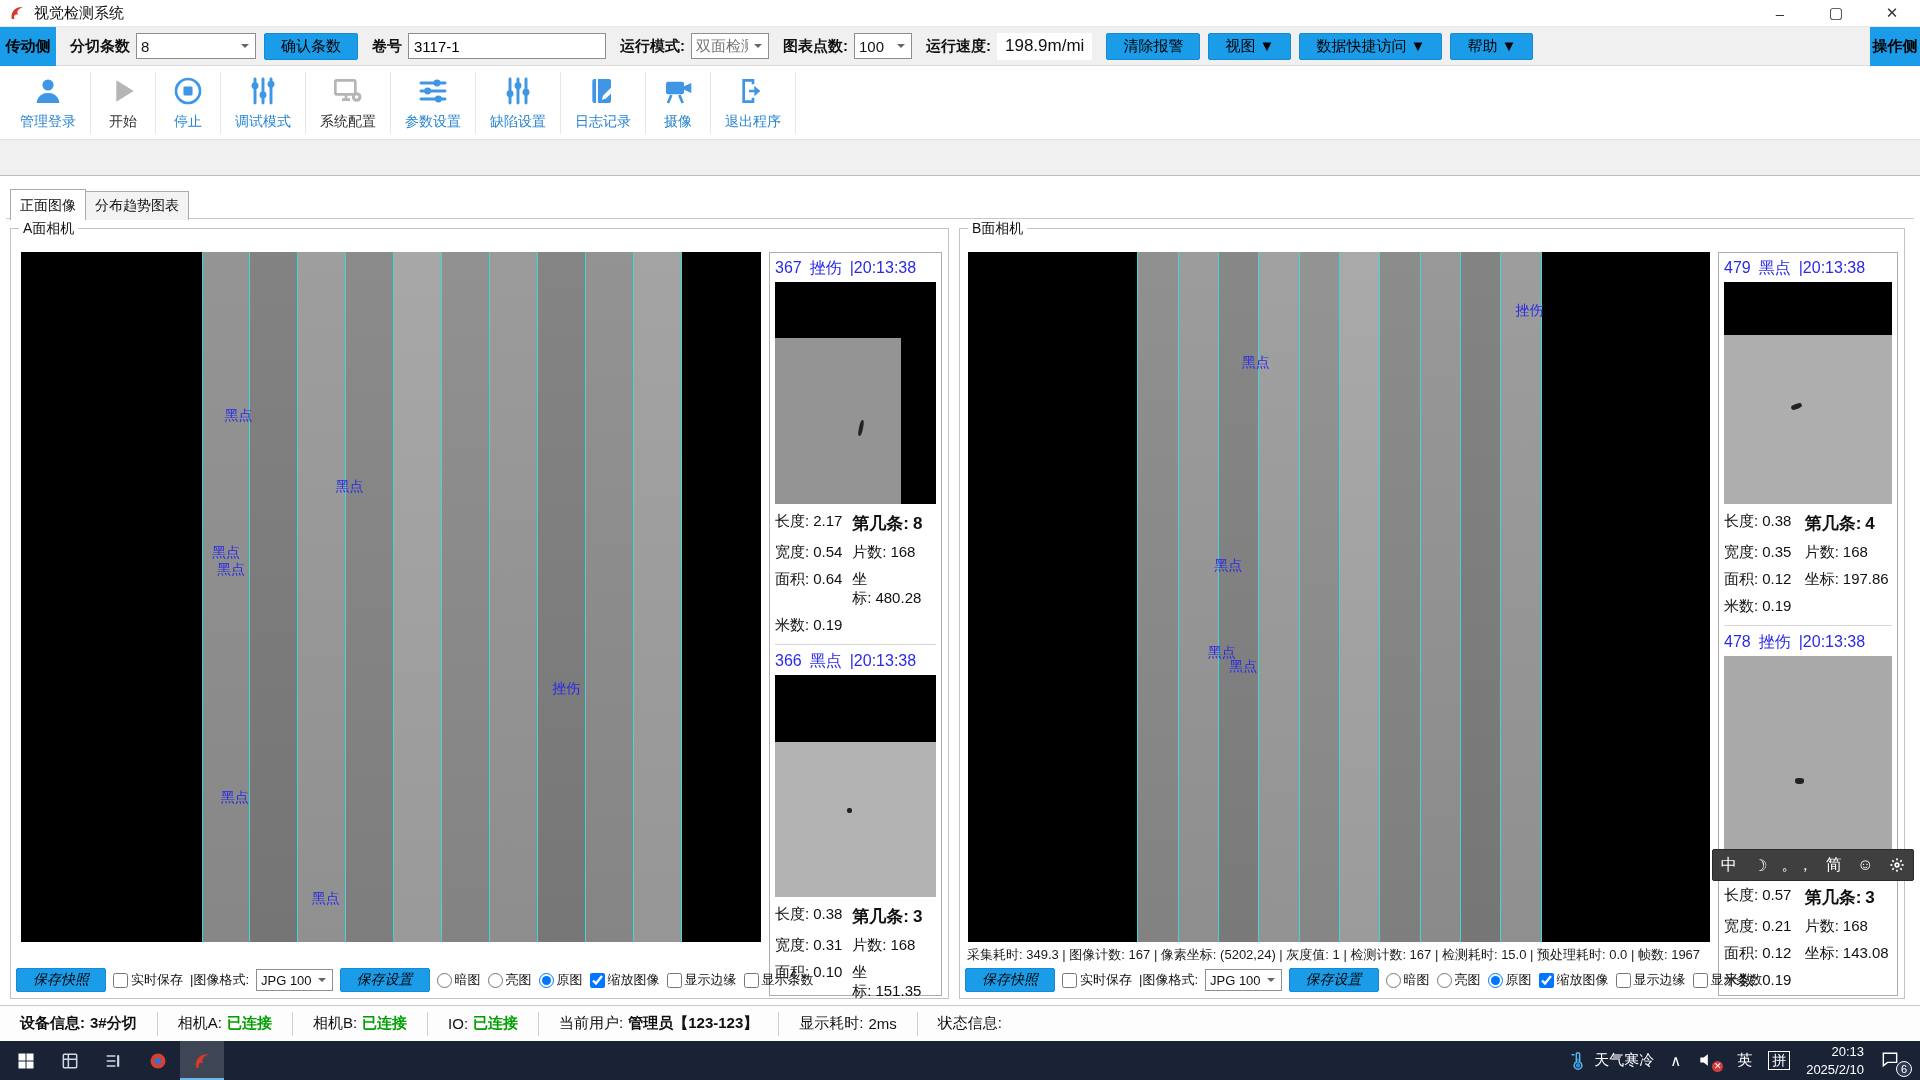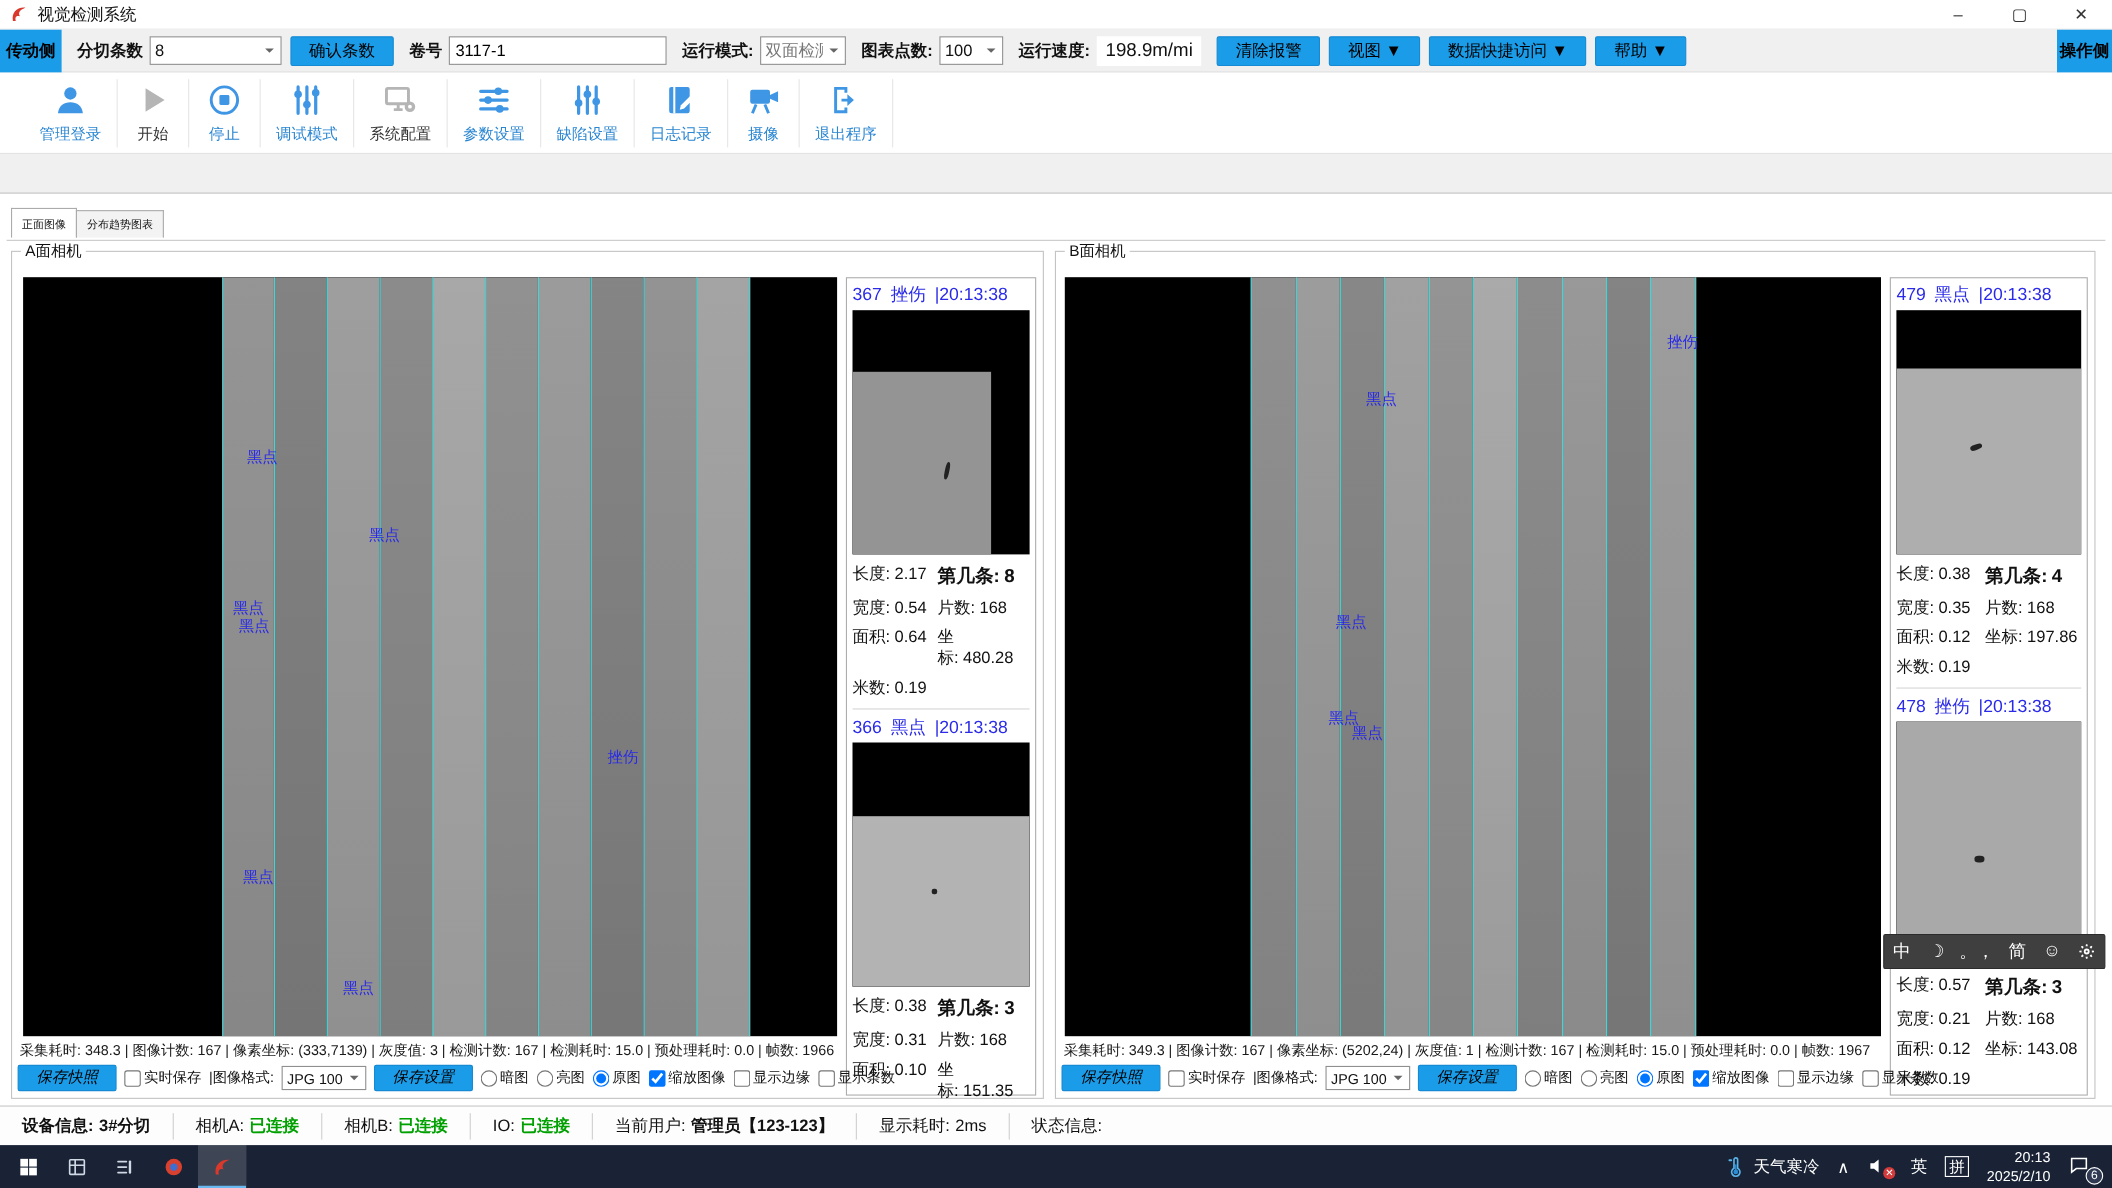--- a/index.html
+++ b/index.html
@@ -17,34 +17,34 @@
   .btn-blue{background:var(--accent,#1b9ce8);color:#000000;border:1px solid #168ad2;border-radius:2px;
     display:flex;align-items:center;justify-content:center;font-size:15px;padding:0 16px;height:27px;white-space:nowrap;}
   .side-btn{height:39px;border:none;border-radius:0;font-weight:bold;}
   .tb-label{font-weight:bold;font-size:15px;margin:0 6px 0 14px;white-space:nowrap;}
   .combo{background:#fff;border:1px solid #8f8f8f;height:26px;display:flex;align-items:center;font-size:15px;padding:0 4px;position:relative;}
   .combo .cval{flex:1;overflow:hidden;white-space:nowrap;}
   .combo .caret{width:0;height:0;border:4px solid transparent;border-top-color:#666;margin:4px 2px 0 6px;}
   .tb-input{height:26px;border:1px solid #8f8f8f;font-size:15px;padding:0 5px;font-family:inherit;}
   .speed-box{background:#fff;height:27px;display:flex;align-items:center;padding:0 8px;font-size:17px;}
   
-  .icontb{position:absolute;left:0;top:66px;width:100%;height:74px;background:#fff;border-bottom:1px solid #e3e3e3;display:flex;align-items:center;padding-left:22px;}
+  .icontb{position:absolute;left:0;top:66px;width:100%;height:74px;background:#fff;border-bottom:1px solid #e3e3e3;display:flex;align-items:center;padding-left:6px;}
   .icon-btn{display:flex;flex-direction:column;align-items:center;justify-content:center;gap:5px;padding:0 14px;height:62px;border-right:1px solid #e6e6e6;background:none;border-top:none;border-left:none;border-bottom:none;cursor:default;}
   .icon-btn .ig{width:36px;height:34px;display:flex;align-items:center;justify-content:center;}
   .icon-btn svg{width:32px;height:32px;}
   .icon-btn .lbl{font-size:14px;color:#2a86d2;white-space:nowrap;}
   .icon-btn .lbl.gray{color:#333;}
   
   .tabsrow{position:absolute;left:0;top:140px;width:100%;height:35px;display:flex;align-items:flex-end;padding-left:4px;background:#f0f0f0;}
   .tab{border:1px solid #ababab;border-bottom:none;background:#f3f3f3;padding:6px 11px 6px;font-size:15px;margin-right:-1px;position:relative;}
   .tab.active{background:#fff;padding-top:8px;z-index:2;}
   
   .content{position:absolute;left:0;top:175px;width:100%;height:830px;background:#fff;border-top:1px solid #bdbdbd;}
   .subtabs{position:absolute;left:10px;top:13px;display:flex;align-items:flex-end;z-index:2;}
-  .subtab{border:1px solid #ababab;border-bottom:none;background:#f3f3f3;padding:5px 9px;font-size:10px;margin-right:-1px;}
+  .subtab{border:1px solid #ababab;border-bottom:none;background:#f3f3f3;padding:5px 9px;font-size:14px;margin-right:-1px;}
   .subtab.active{background:#fff;padding-top:7px;}
   .subpane-line{position:absolute;left:6px;right:6px;top:42px;border-top:1px solid #c9c9c9;}
   
   .grp{position:absolute;border:1px solid #c3c3c3;background:#fff;}
   .grp .legend{position:absolute;top:-9px;left:8px;background:#fff;padding:0 4px;font-size:14px;z-index:3;}
   .cam-canvas{position:absolute;background:#000;overflow:hidden;}
   .strip-region{position:absolute;top:0;bottom:0;display:flex;}
   .strip{flex:1;border-left:1px solid #3ed6d6;background-image:linear-gradient(180deg,rgba(255,255,255,.05),rgba(0,0,0,.06));}
   .strip:last-child{border-right:1px solid #3ed6d6;}
   .annot{position:absolute;color:#2a2ae8;font-size:14px;white-space:nowrap;}
@@ -301,21 +301,20 @@
               <div class="stat"><span class="sl">长度:</span><span class="sv">0.38</span></div>
               <div class="stat big"><span class="sl">第几条:</span><span class="sv">3</span></div>
               <div class="stat"><span class="sl">宽度:</span><span class="sv">0.31</span></div>
               <div class="stat"><span class="sl">片数:</span><span class="sv">168</span></div>
               <div class="stat"><span class="sl">面积:</span><span class="sv">0.10</span></div>
               <div class="stat"><span class="sl">坐标:</span><span class="sv">151.35</span></div>
               <div class="stat"><span class="sl">米数:</span><span class="sv">0.19</span></div>
             </div>
         </div>
       </div>
-      <div class="cam-status" style="left:7px;top:717px;width:744px">采集耗时: 348.3 | 图像计数: 167 | 像素坐标: (333,7139) | 灰度值: 3 | 检测计数: 167 | 检测耗时: 15.0 | 预处理耗时: 0.0 | 帧数: 1966</div>
       <div class="cam-controls" style="left:5px;top:739px;width:748px">
         <div class="btn-blue">保存快照</div>
         <label>
             <input type="checkbox" style="">
             <span>实时保存</span>
           </label>
         <span>|图像格式:</span>
         <div class="combo fmt-combo">
             <span class="cval">JPG 100</span>
             <span class="caret"></span>

